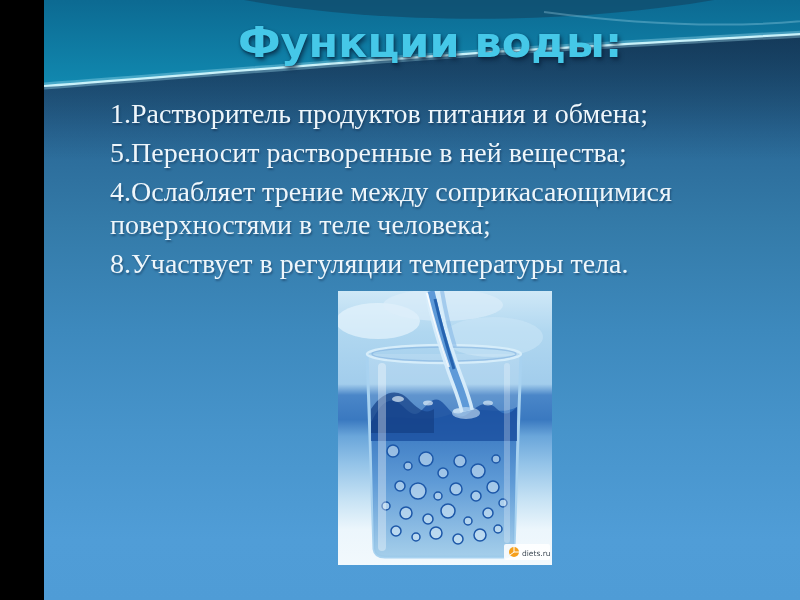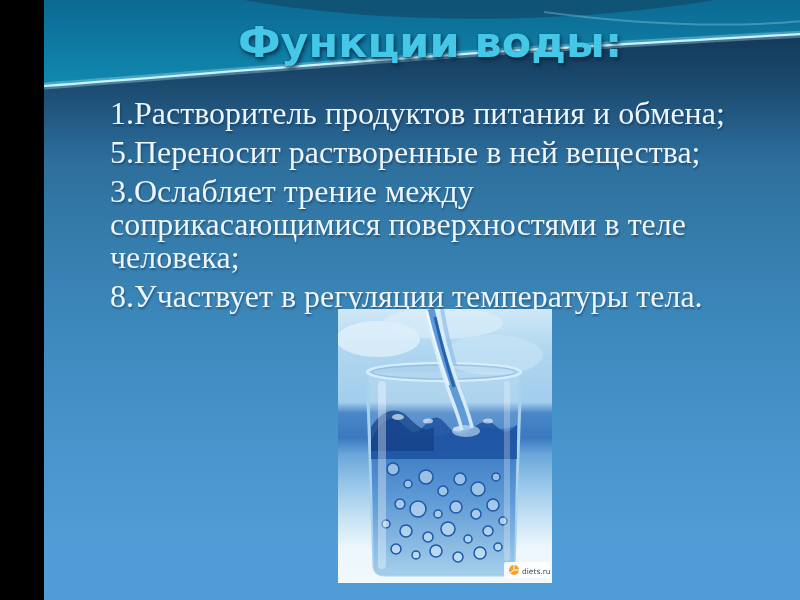--- a/index.html
+++ b/index.html
@@ -19,27 +19,27 @@
     text-align:center;
     font-family:"DejaVu Sans", sans-serif;
     font-weight:bold;
     font-size:43px;
     letter-spacing:0px;
     color:#45c8e8;
     text-shadow:2px 3px 4px rgba(8,30,55,.65), 0 1px 2px rgba(8,30,55,.5);
   }
   .bullet-list{
     position:absolute;top:97px;left:66px;width:625px;
-    font-size:32px;
+    font-size:28px;
     color:#eef6fb;
     text-shadow:1px 2px 2px rgba(10,30,60,.4);
   }
   .bullet-list p{margin:0 0 6px 0;line-height:33px;}
   .photo{
-    position:absolute;left:294px;top:309px;width:256px;height:274px;
+    position:absolute;left:294px;top:291px;width:256px;height:274px;
     overflow:hidden;
   }
   .photo svg{display:block;}
 </style>
 </head>
 <body>
 
 <div class="slide">
 
   <svg class="header-svg" width="800" height="160" viewBox="0 0 800 160">
@@ -64,21 +64,21 @@
 
     <path d="M0,86 C160,74 320,60 480,50 C620,42 710,36 800,32" stroke="rgba(170,230,246,0.35)" stroke-width="7" fill="none"></path>
     <path d="M0,86 C160,74 320,60 480,50 C620,42 710,36 800,32" stroke="#c9f2fa" stroke-width="2.2" fill="none"></path>
   </svg>
 
   <h1 class="slide-title">Функции воды:</h1>
 
   <div class="bullet-list">
     <p>1.Растворитель продуктов питания и обмена;</p>
     <p>5.Переносит растворенные в ней вещества;</p>
-    <p>3.Ослабляет трение между соприкасающимися поверхностями в теле человека;</p>
+    <p>4.Ослабляет трение между соприкасающимися поверхностями в теле человека;</p>
     <p>8.Участвует в регуляции температуры тела.</p>
   </div>
 
   <div class="photo">
     <svg width="214" height="274" viewBox="0 0 214 274">
       <defs>
         <linearGradient id="photoBg" x1="0" y1="0" x2="0" y2="1">
           <stop offset="0" stop-color="#cfe8f7"></stop>
           <stop offset="0.15" stop-color="#b0d7f0"></stop>
           <stop offset="0.34" stop-color="#a2cdec"></stop>

